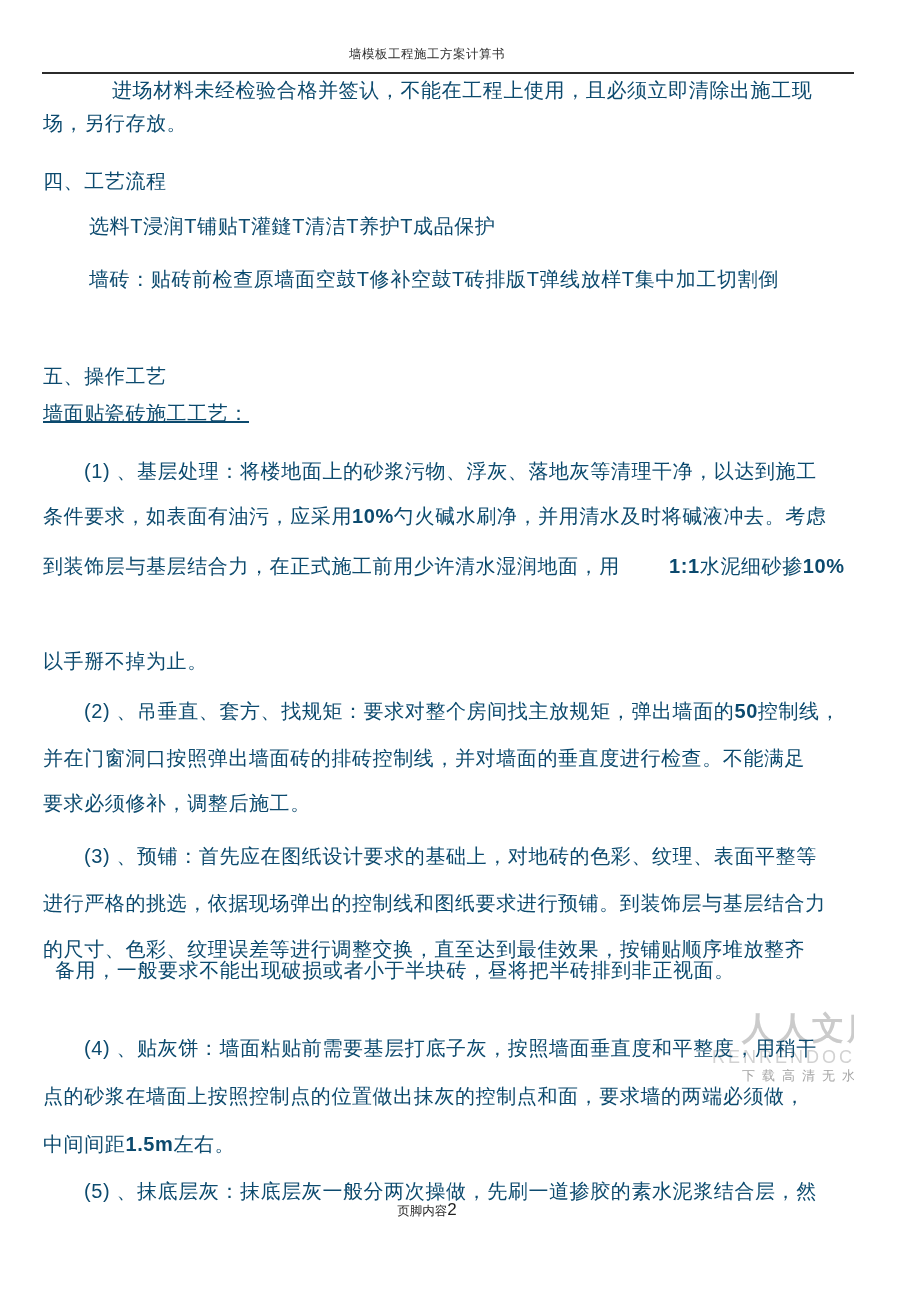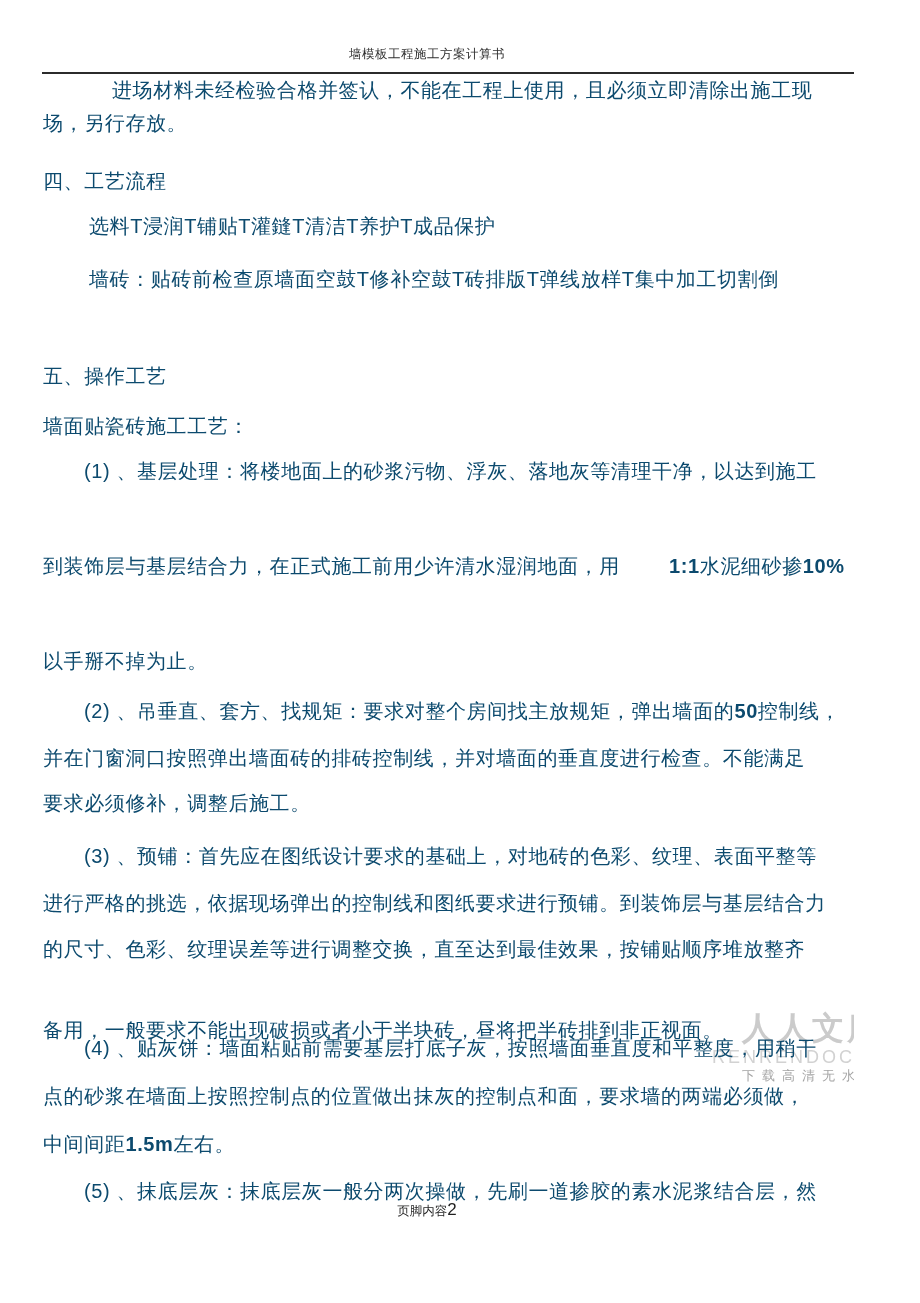--- a/index.html
+++ b/index.html
@@ -78,31 +78,32 @@
     <div class="wm-slogan">下载高清无水印</div>
   </div>
 
   <div class="doc">
       <div class="line first" style="top: 66px;"><span>进场材料未经检验合格并签认，不能在工程上使用，且必须立即清除出施工现</span></div>
       <div class="line none" style="top: 99px;"><span>场，另行存放。</span></div>
       <div class="line heading" style="top: 157px;"><span>四、工艺流程</span></div>
       <div class="line flow" style="top: 202px;"><span>选料T浸润T铺贴T灌鏠T清洁T养护T成品保护</span></div>
       <div class="line flow" style="top: 255px;"><span>墙砖：贴砖前检查原墙面空鼓T修补空鼓T砖排版T弹线放样T集中加工切割倒</span></div>
       <div class="line heading" style="top: 352px;"><span>五、操作工艺</span></div>
-      <div class="line none" style="top: 402px;"><span>墙面贴瓷砖施工工艺：</span></div>
+      <div class="line none" style="top: 389px; text-decoration: underline;"><span>墙面贴瓷砖施工工艺：</span></div>
       <div class="line num" style="top: 447px;"><span>(1) 、基层处理：将楼地面上的砂浆污物、浮灰、落地灰等清理干净，以达到施工</span></div>
+      <div class="line none" style="top: 492px;"><span>条件要求，如表面有油污，应采用</span><span class="b">10%</span><span>勺火碱水刷净，并用清水及时将碱液冲去。考虑</span></div>
       <div class="line none" style="top: 542px;"><span>到装饰层与基层结合力，在正式施工前用少许清水湿润地面，用        </span><span class="b">1:1</span><span>水泥细砂掺</span><span class="b">10%</span></div>
       <div class="line none" style="top: 637px;"><span>以手掰不掉为止。</span></div>
       <div class="line num" style="top: 687px;"><span>(2) 、吊垂直、套方、找规矩：要求对整个房间找主放规矩，弹出墙面的</span><span class="b">50</span><span>控制线，</span></div>
       <div class="line none" style="top: 734px;"><span>并在门窗洞口按照弹出墙面砖的排砖控制线，并对墙面的垂直度进行检查。不能满足</span></div>
       <div class="line none" style="top: 779px;"><span>要求必须修补，调整后施工。</span></div>
       <div class="line num" style="top: 832px;"><span>(3) 、预铺：首先应在图纸设计要求的基础上，对地砖的色彩、纹理、表面平整等</span></div>
       <div class="line none" style="top: 879px;"><span>进行严格的挑选，依据现场弹出的控制线和图纸要求进行预铺。到装饰层与基层结合力</span></div>
       <div class="line none" style="top: 925px;"><span>的尺寸、色彩、纹理误差等进行调整交换，直至达到最佳效果，按铺贴顺序堆放整齐</span></div>
-      <div class="line none" style="top: 1006px;"><span>备用，一般要求不能出现破损或者小于半块砖，昼将把半砖排到非正视面。</span></div>
+      <div class="line none" style="top: 946px; margin-left: 12px;"><span>备用，一般要求不能出现破损或者小于半块砖，昼将把半砖排到非正视面。</span></div>
       <div class="line num" style="top: 1024px;"><span>(4) 、贴灰饼：墙面粘贴前需要基层打底子灰，按照墙面垂直度和平整度，用稍干</span></div>
       <div class="line none" style="top: 1072px;"><span>点的砂浆在墙面上按照控制点的位置做出抹灰的控制点和面，要求墙的两端必须做，</span></div>
       <div class="line none" style="top: 1120px;"><span>中间间距</span><span class="b">1.5m</span><span>左右。</span></div>
       <div class="line num" style="top: 1167px;"><span>(5) 、抹底层灰：抹底层灰一般分两次操做，先刷一道掺胶的素水泥浆结合层，然</span></div>
     </div>
 
   <div class="footer">
     <span class="footer-label">页脚内容</span><span class="footer-num">2</span>
   </div>
 

